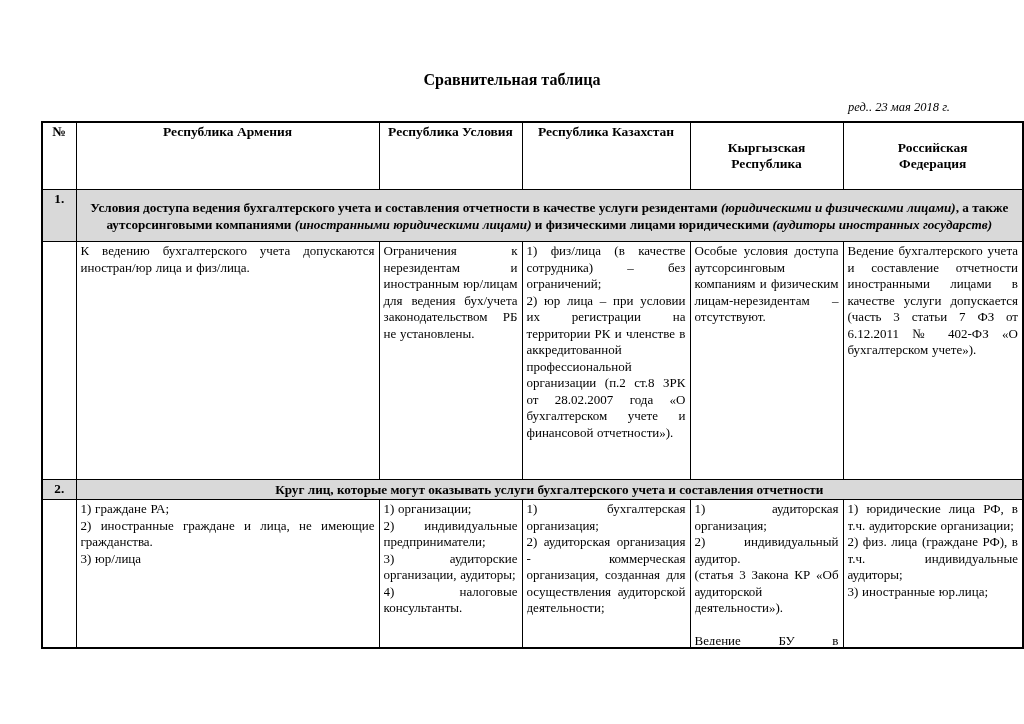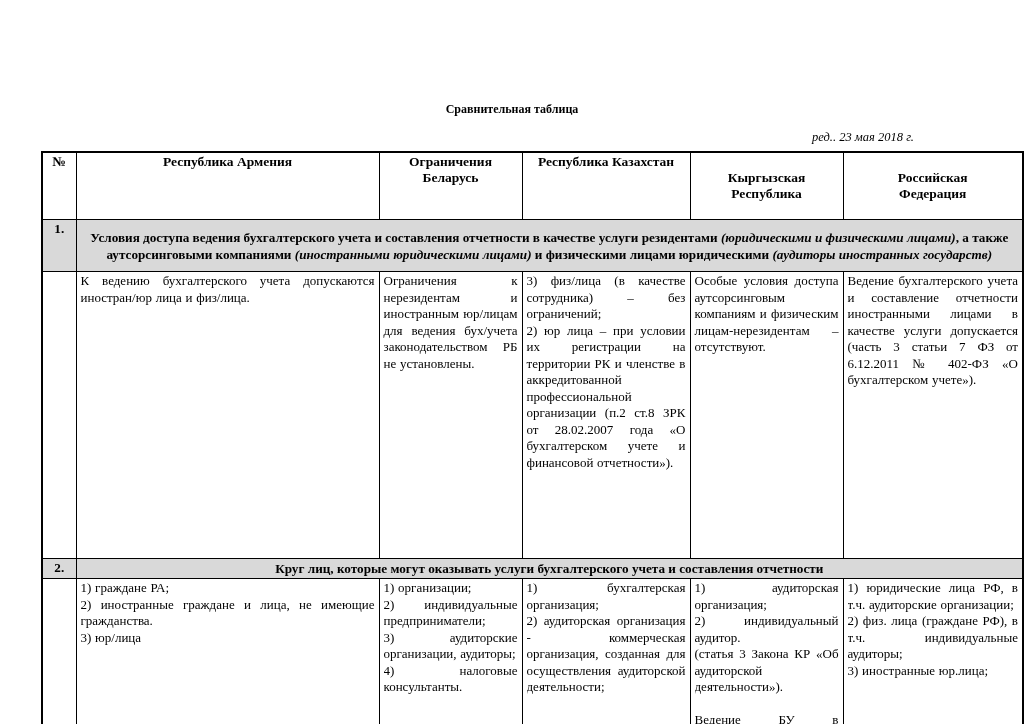--- a/index.html
+++ b/index.html
@@ -8,30 +8,30 @@
     background: #ffffff;
     width: 1024px;
     height: 724px;
     overflow: hidden;
     font-family: "Liberation Serif", serif;
     color: #000;
   }
   .page { width: 1024px; height: 724px; position: relative; }
 
   .page-title {
-    margin-top: 97px;
-    text-align: center;
-    font-weight: bold;
-    font-size: 12px;
+    margin-top: 67px;
+    text-align: center;
+    font-weight: bold;
+    font-size: 16px;
     line-height: 25px;
     padding: 0 52px;
   }
   .rev-note {
     margin-top: 8px;
-    padding-right: 110px;
+    padding-right: 74px;
     text-align: right;
     font-style: italic;
     font-size: 12.5px;
     line-height: 15px;
   }
 
   table.cmp {
     border-collapse: collapse;
     table-layout: fixed;
     width: 981px;
@@ -48,21 +48,21 @@
     font-size: 13.5px;
     font-weight: bold;
     text-align: center;
     line-height: 16px;
     padding: 1px 2px;
   }
   .cmp th.pad-wrap { padding: 17px 22px; }
 
   tr.head-row { height: 34px; }
   tr.band1-row { height: 52px; }
-  tr.body1-row { height: 287px; }
+  tr.body1-row { height: 238px; }
   tr.band2-row { height: 20px; }
   tr.body2-row { height: 148px; }
 
   td.num {
     text-align: center;
     font-weight: bold;
     font-size: 13px;
     line-height: 16px;
     padding-top: 1px;
     vertical-align: top;
@@ -112,21 +112,21 @@
       <col style="width:143px">
       <col style="width:168px">
       <col style="width:153px">
       <col style="width:180px">
     </colgroup>
 
     <tbody>
         <tr class="head-row">
       <th>№</th>
       <th>Республика Армения</th>
-      <th>Ограничения Беларусь</th>
+      <th>Республика Условия</th>
       <th>Республика Казахстан</th>
       <th class="pad-wrap">Кыргызская Республика</th>
       <th class="pad-wrap">Российская Федерация</th>
     </tr>
 
     <tr class="band1-row">
       <td class="num band-h">1.</td>
       <td class="band-h" colspan="5">
         <span>Условия доступа ведения бухгалтерского учета и составления отчетности в качестве услуги резидентами </span><span class="it">(юридическими и физическими лицами)</span><span>, а также аутсорсинговыми компаниями </span><span class="it">(иностранными юридическими лицами)</span><span> и физическими лицами юридическими </span><span class="it">(аудиторы иностранных государств)</span>
       </td>
@@ -139,21 +139,21 @@
           <p>К ведению бухгалтерского учета допускаются иностран/юр лица и физ/лица.</p>
         </div>
       </td>
       <td class="body-cell">
         <div class="cw">
           <p>Ограничения к нерезидентам и иностранным юр/лицам для ведения бух/учета законодательством РБ не установлены.</p>
         </div>
       </td>
       <td class="body-cell">
         <div class="cw">
-          <p>3) физ/лица (в качестве сотрудника) – без ограничений;</p>
+          <p>1) физ/лица (в качестве сотрудника) – без ограничений;</p>
           <p>2) юр лица – при условии их регистрации на территории РК и членстве в аккредитованной профессиональной организации (п.2 ст.8 ЗРК от 28.02.2007 года «О бухгалтерском учете и финансовой отчетности»).</p>
         </div>
       </td>
       <td class="body-cell">
         <div class="cw">
           <p>Особые условия доступа аутсорсинговым компаниям и физическим лицам-нерезидентам – отсутствуют.</p>
         </div>
       </td>
       <td class="body-cell">
         <div class="cw">

